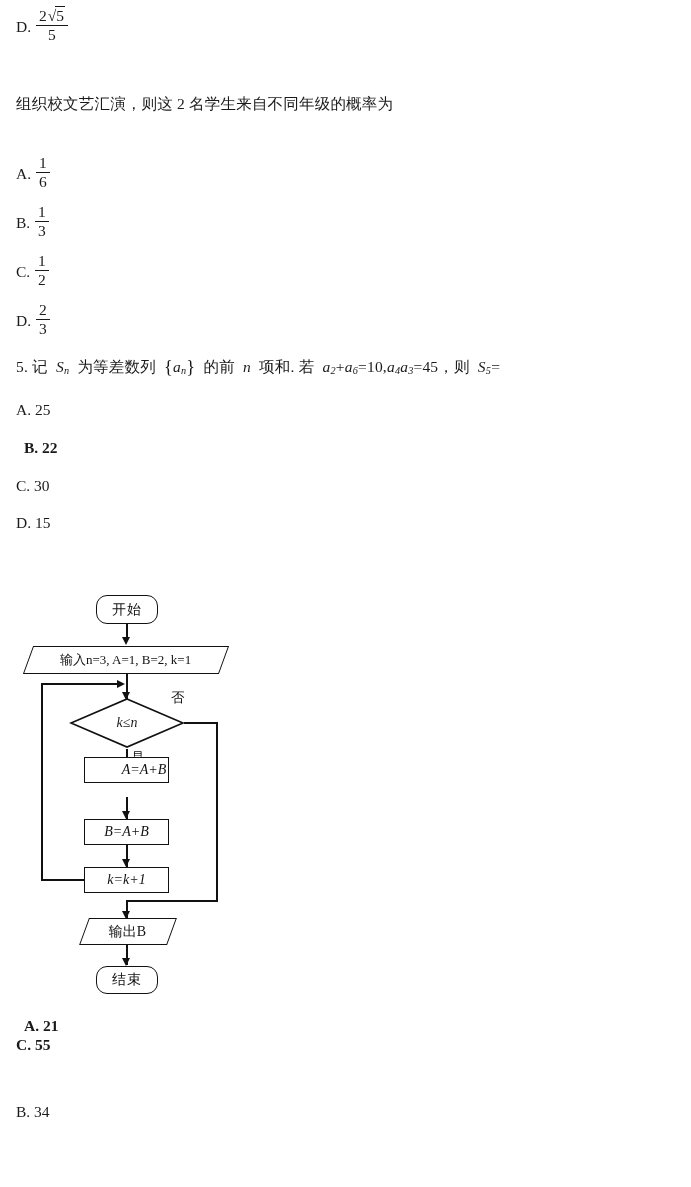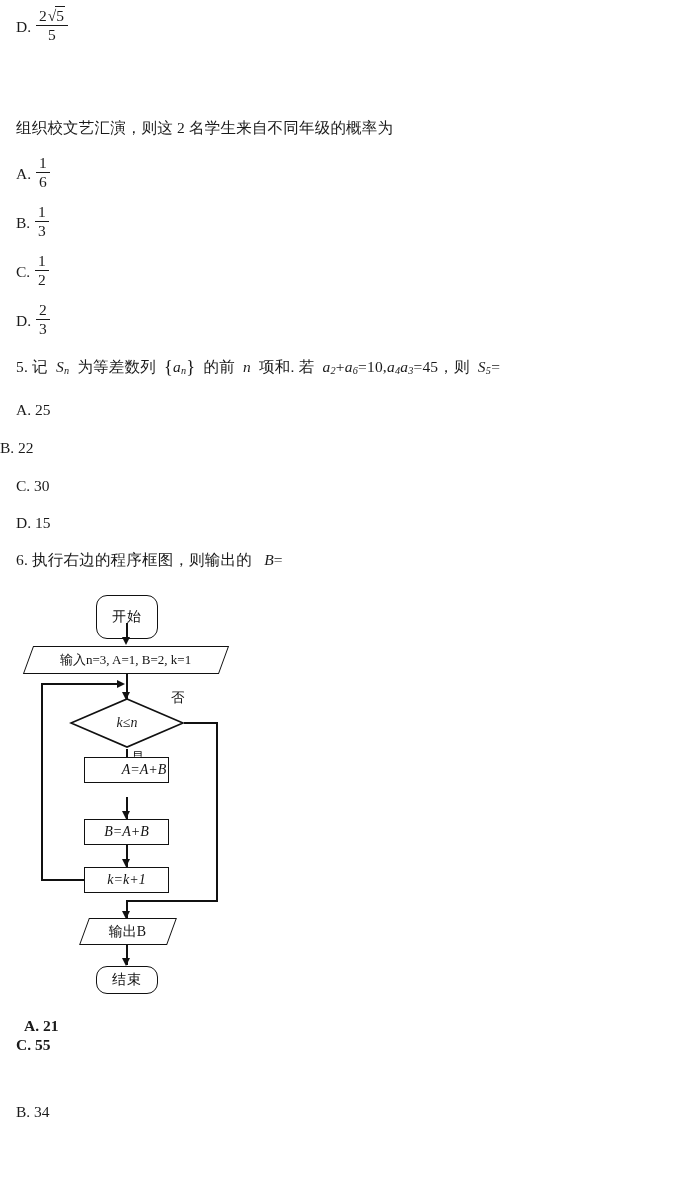--- a/index.html
+++ b/index.html
@@ -171,21 +171,21 @@
 <div class="page">
 
   <div class="abs opt" style="left:16px; top:8px;">
     <span class="opt-label">D.</span>
     <span class="frac">
       <span class="top"><span>2</span><span class="radical"><span class="rad-sign">√</span><span class="rad-body">5</span></span></span>
       <span class="bot">5</span>
     </span>
   </div>
 
-  <div class="abs qline" style="left:16px; top:120px;">组织校文艺汇演，则这 2 名学生来自不同年级的概率为</div>
+  <div class="abs qline" style="left:16px; top:96px;">组织校文艺汇演，则这 2 名学生来自不同年级的概率为</div>
 
   <div class="abs opt" style="left:16px; top:155px;">
     <span class="opt-label">A.</span>
     <span class="frac">
       <span class="top">1</span>
       <span class="bot">6</span>
     </span>
   </div>
   <div class="abs opt" style="left:16px; top:204px;">
     <span class="opt-label">B.</span>
@@ -218,41 +218,37 @@
     <span class="mi">n</span>&nbsp;
     <span>项和. 若</span>&nbsp;
     <span class="mi">a</span><span class="sub">2</span><span>+</span><span class="mi">a</span><span class="sub">6</span><span>=10,</span><span class="mi">a</span><span class="sub">4</span><span class="mi">a</span><span class="sub">3</span><span>=45</span><span>，则</span>&nbsp;
     <span class="mi">S</span><span class="sub">5</span><span>=</span>
   </div>
 
   <div class="abs opt" style="left:16px; top:401px;">
     <span class="opt-label">A.</span>
     <span>25</span>
   </div>
-  <div class="abs opt" style="left:0; top:439px;">
+  <div class="abs opt" style="left:24px; top:439px;font-weight:bold;">
     <span class="opt-label">B.</span>
     <span>22</span>
   </div>
   <div class="abs opt" style="left:16px; top:477px;">
     <span class="opt-label">C.</span>
     <span>30</span>
   </div>
   <div class="abs opt" style="left:16px; top:514px;">
     <span class="opt-label">D.</span>
     <span>15</span>
   </div>
 
-  <div class="abs qline" style="left:16px; top:552px;">
-    <span>6. 执行右边的程序框图，则输出的</span>&nbsp;&nbsp;
-    <span class="mi">B</span><span>=</span>
-  </div>
 
   <div id="flowchart">
 
-    <div class="fc-node fc-terminal" style="left:96px; top:10px; width:62px; height:44px;">开始</div>
+    <div class="fc-node fc-terminal" style="left:96px; top:10px; width:62px; height:29px;">开始</div>
 
     <div class="fc-line" style="left:126px; top:38px; width:1.8px; height:16px;"></div>
     <div class="fc-arrow arrow-down" style="left:122px; top:52px;"></div>
 
     <div class="fc-node fc-io" style="left:28px; top:61px; width:196px; height:28px; font-size:13px;">
       <span>输入n=3, A=1, B=2, k=1</span>
     </div>
 
     <div class="fc-line" style="left:126px; top:89px; width:1.8px; height:25px;"></div>
     <div class="fc-arrow arrow-down" style="left:122px; top:107px;"></div>

